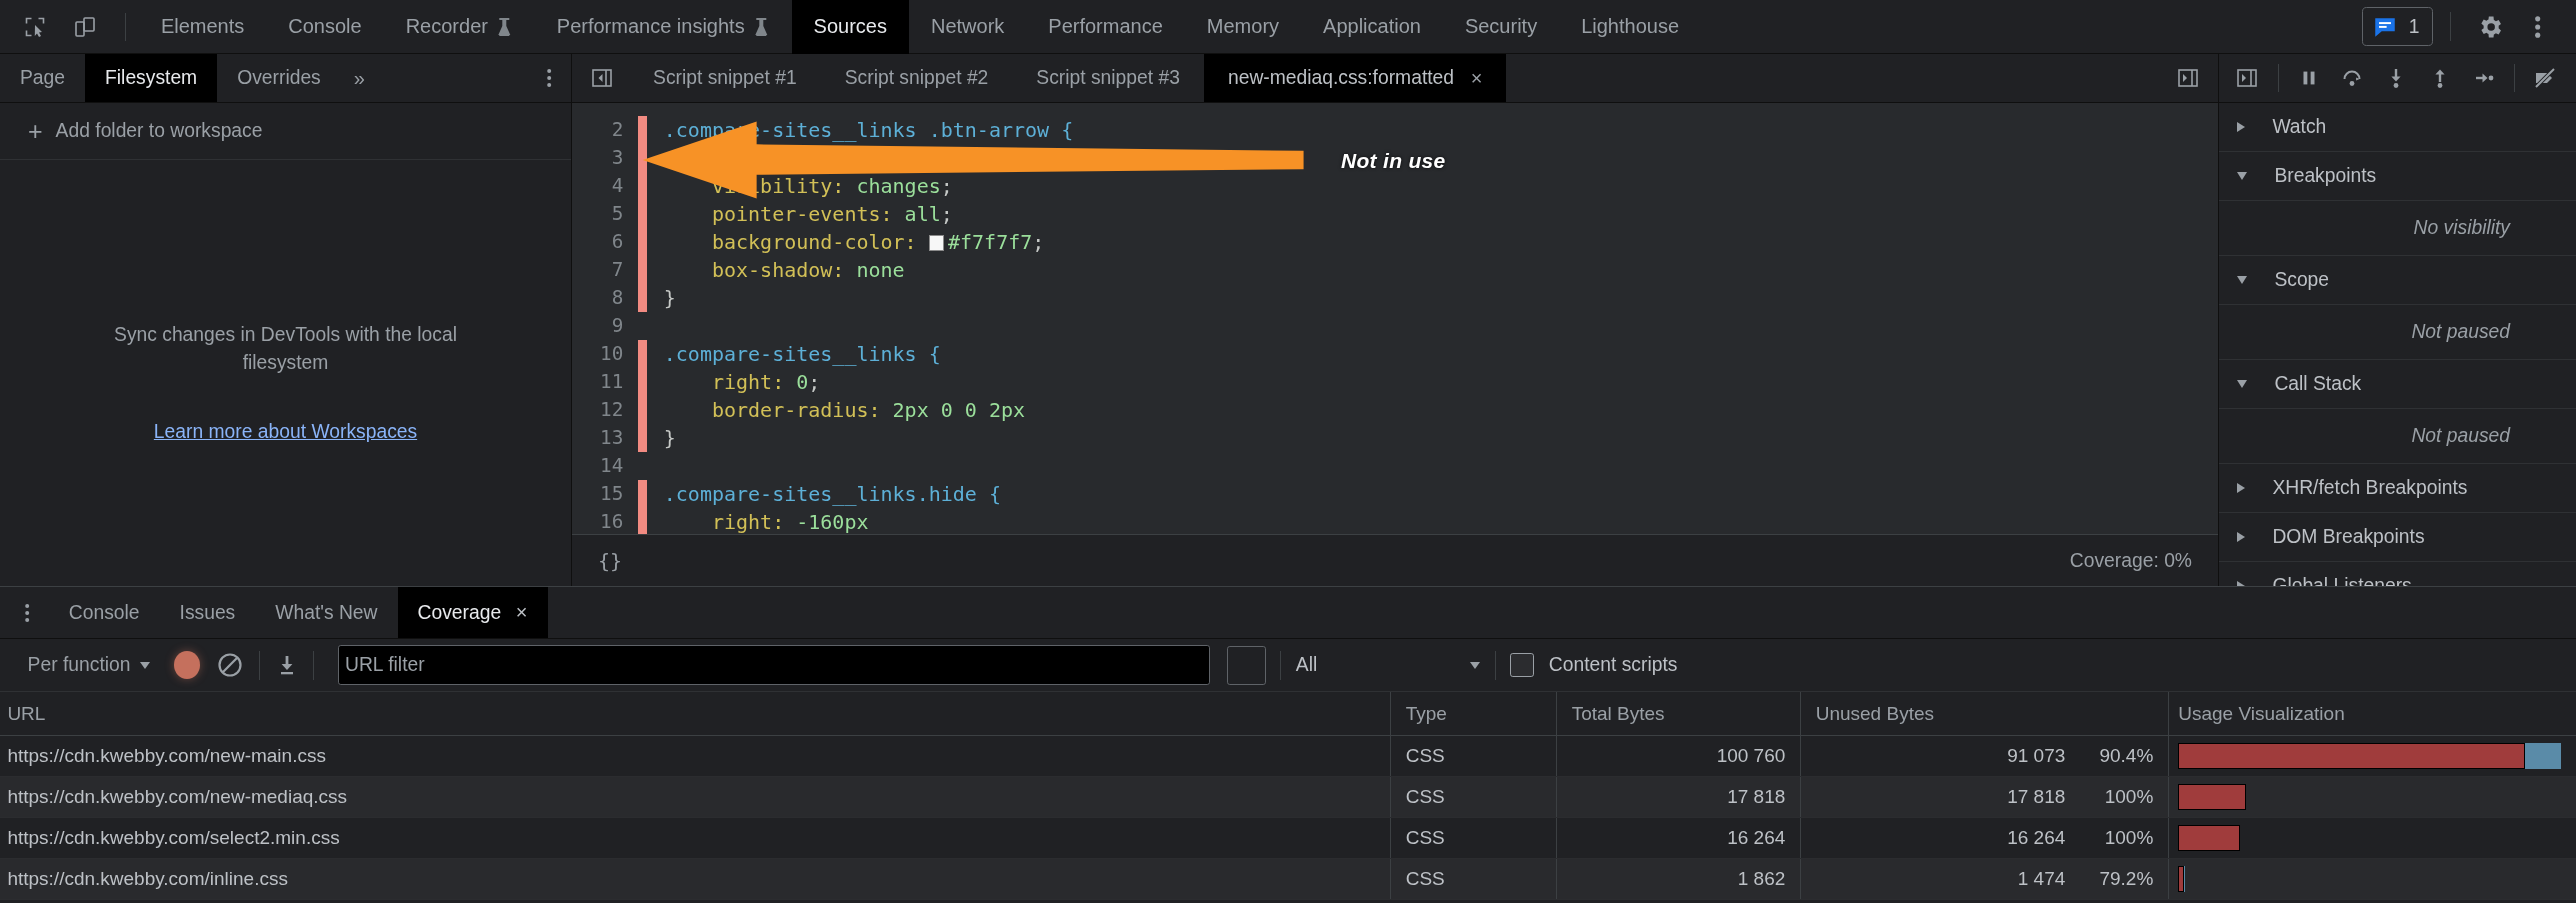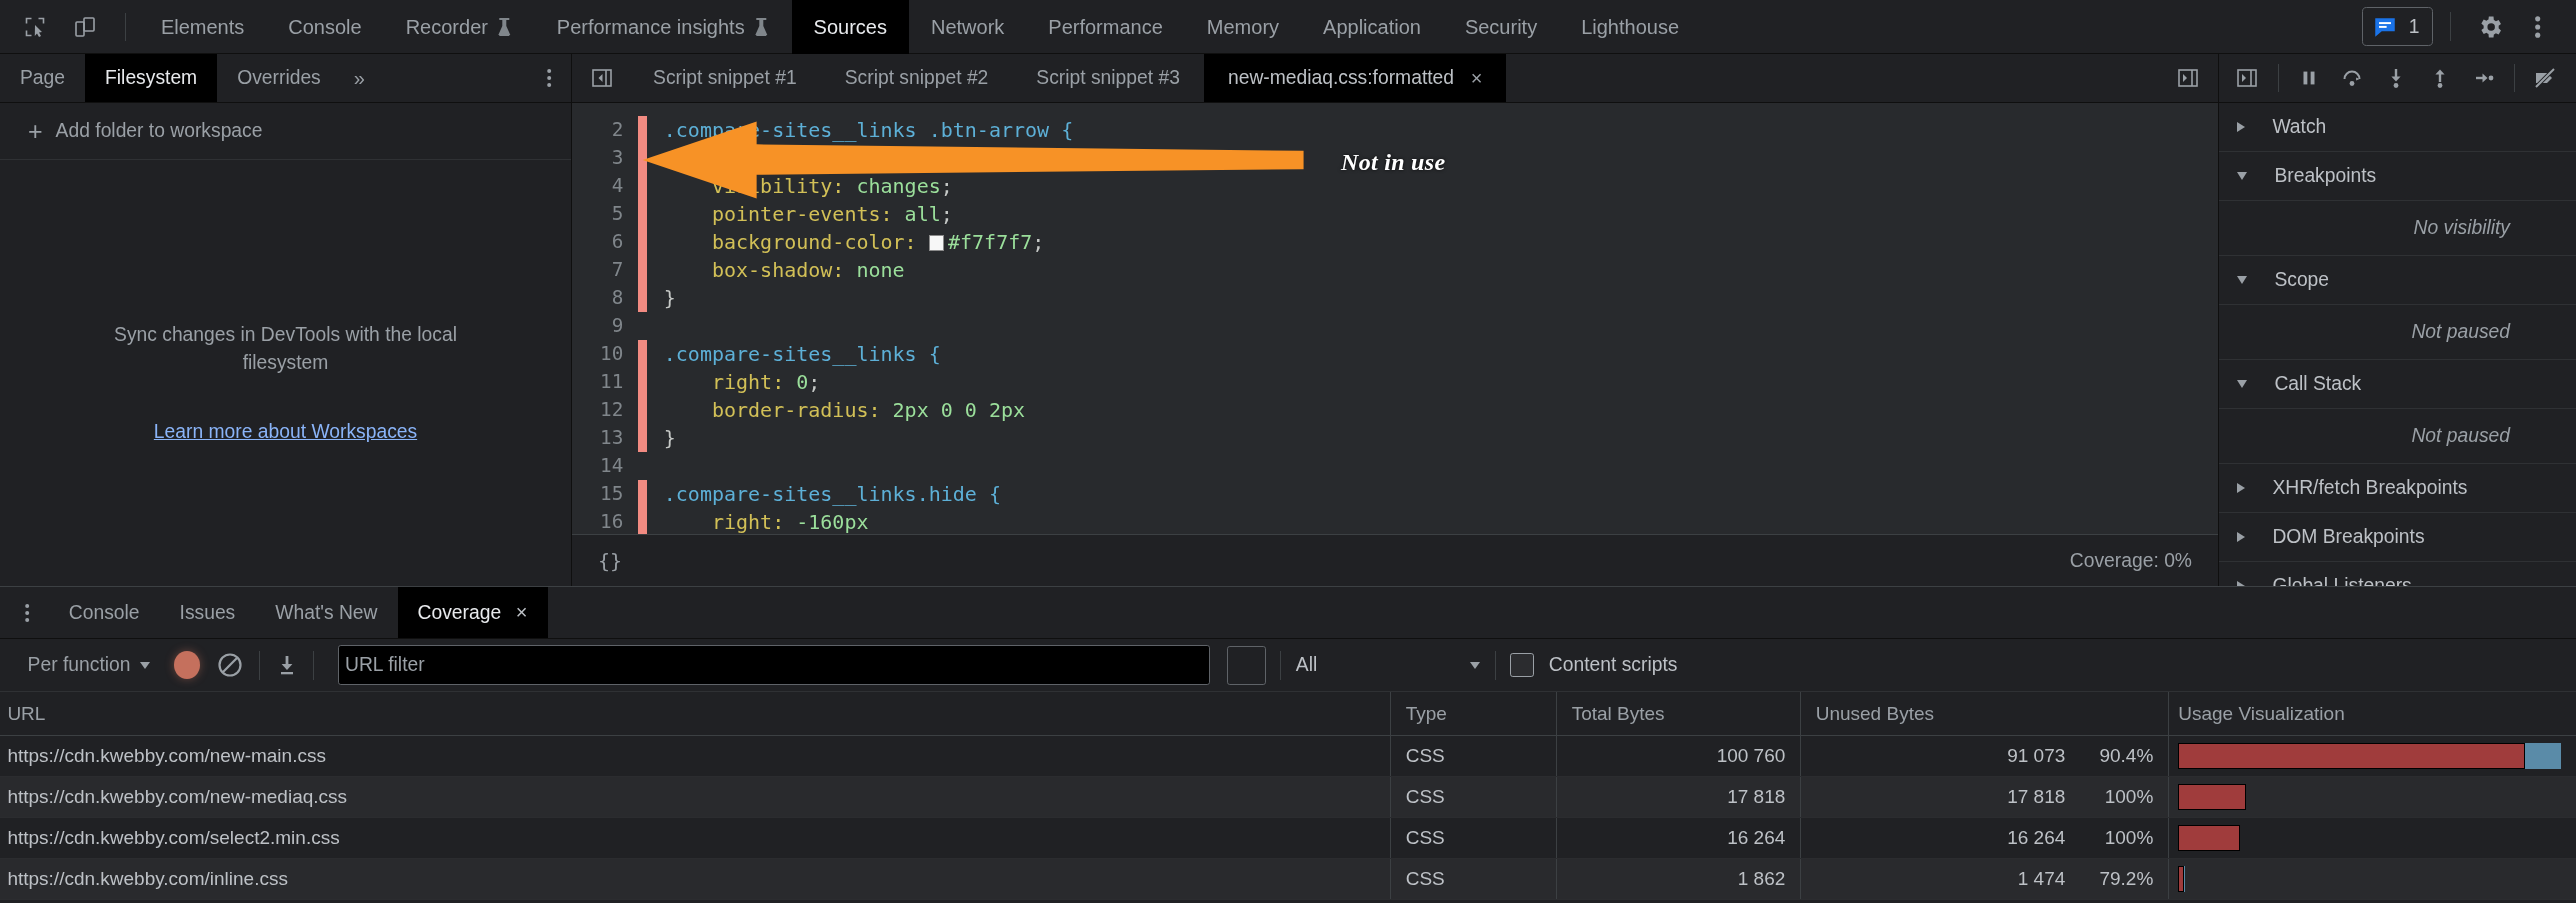--- a/index.html
+++ b/index.html
@@ -9,21 +9,21 @@
     font-family: "Liberation Sans", sans-serif;
     overflow: hidden;
     -webkit-font-smoothing: antialiased;
   }
   .app { width: 2576px; height: 903px; display: flex; flex-direction: column; background: #202124; }
 
   
   .topbar {
     height: 54px; min-height: 54px;
     background: #202124;
-    display: flex; 
+    display: flex; align-items: center;
     border-bottom: 0.9px solid #0f0f0f;
     position: relative;
   }
   .tb-icons { display: flex; align-items: center; padding-left: 13px; gap: 5.5px; }
   .tb-iconbtn {
     width: 44px; height: 44px;
     display: flex; align-items: center; justify-content: center;
     border-radius: 2.8px;
   }
   .tb-sep { width: 0.9px; height: 28px; background: #3c4043; margin: 0 13px; }
@@ -142,23 +142,23 @@
     padding: 0 26px;
     color: #9aa0a6; font-size: 19.3px;
   }
   .ed-status .fmt { font-family: "DejaVu Sans Mono", monospace; font-size: 20px; }
   .ed-status .cov { margin-left: auto; }
 
   
   .annot { position: absolute; left: 0; top: 0; pointer-events: none; }
   .annot-label {
     position: absolute;
-    font-family: Liberation Serif, serif;
+    font-family: Liberation Sans, sans-serif;
     font-weight: bold; font-style: italic;
-    font-size: 24px; color: #ffffff;
+    font-size: 21px; color: #ffffff;
     text-shadow: 0 0 3.7px rgba(0,0,0,.8);
     letter-spacing: 0.3px;
     white-space: nowrap;
   }
 
   
   .dbg { width: 357px; min-width: 357px; display: flex; flex-direction: column; background: #202124; }
   .dbg-toolbar {
     height: 49px; min-height: 49px;
     display: flex; align-items: center;

